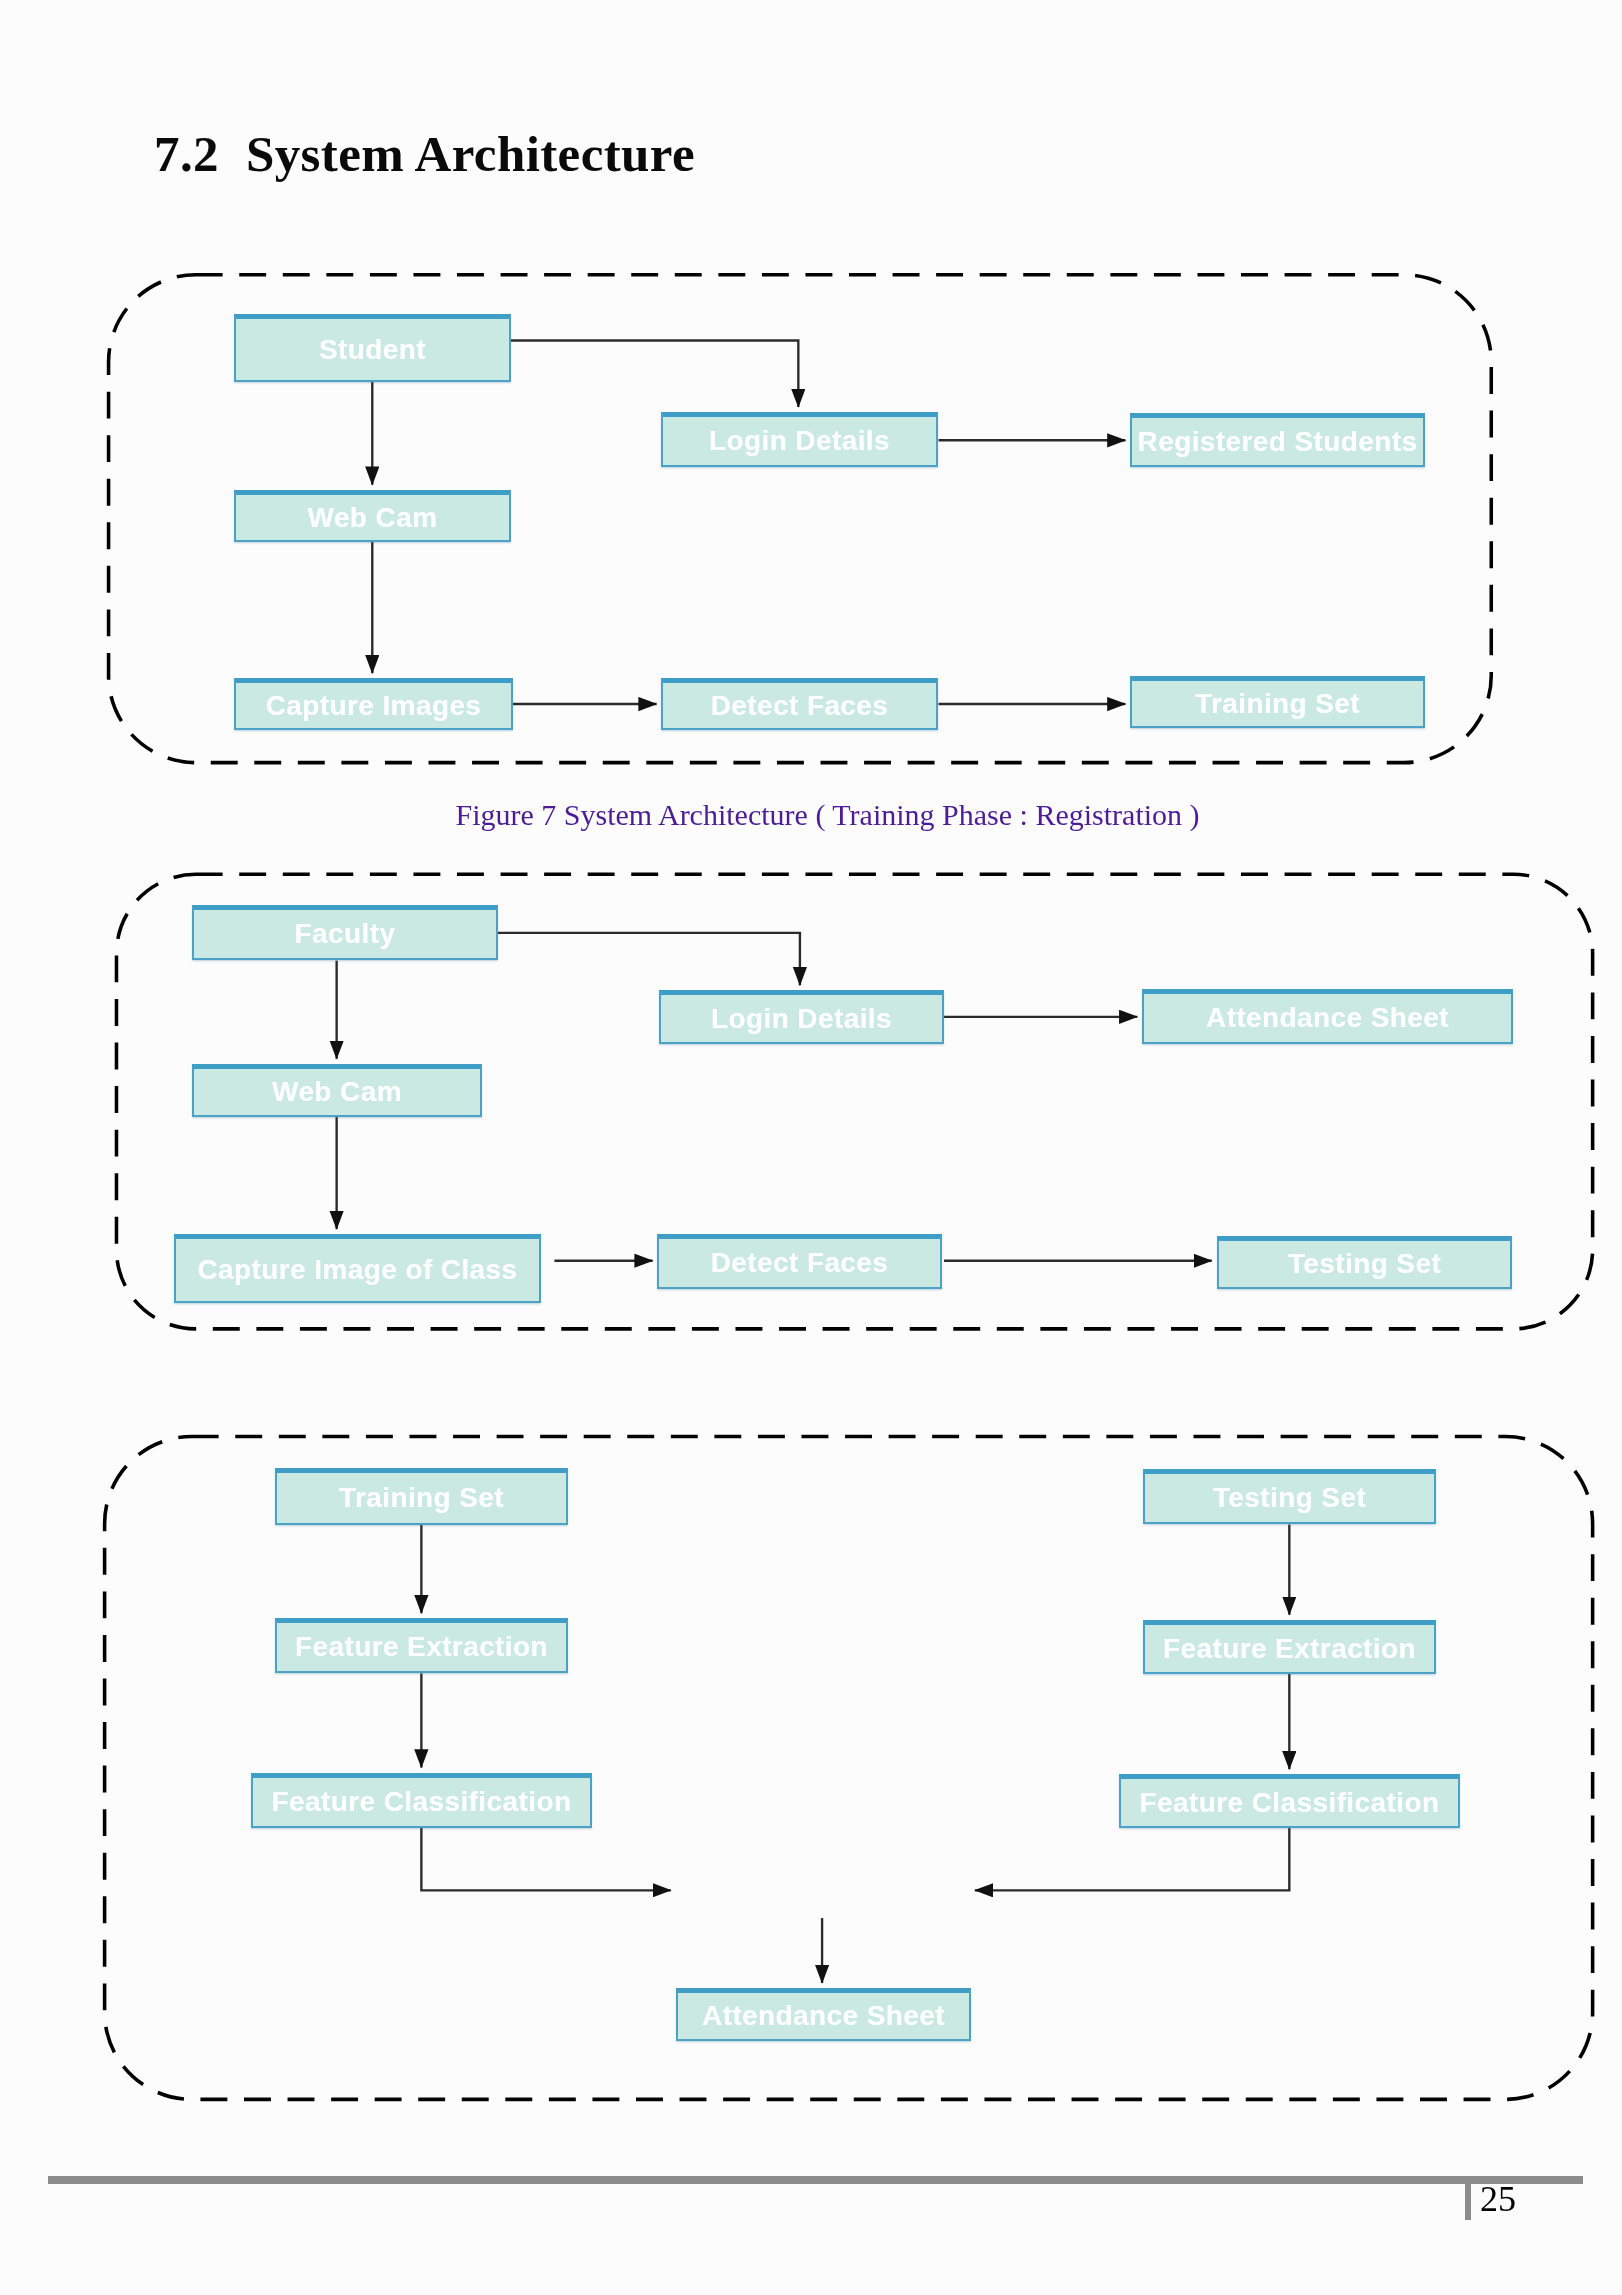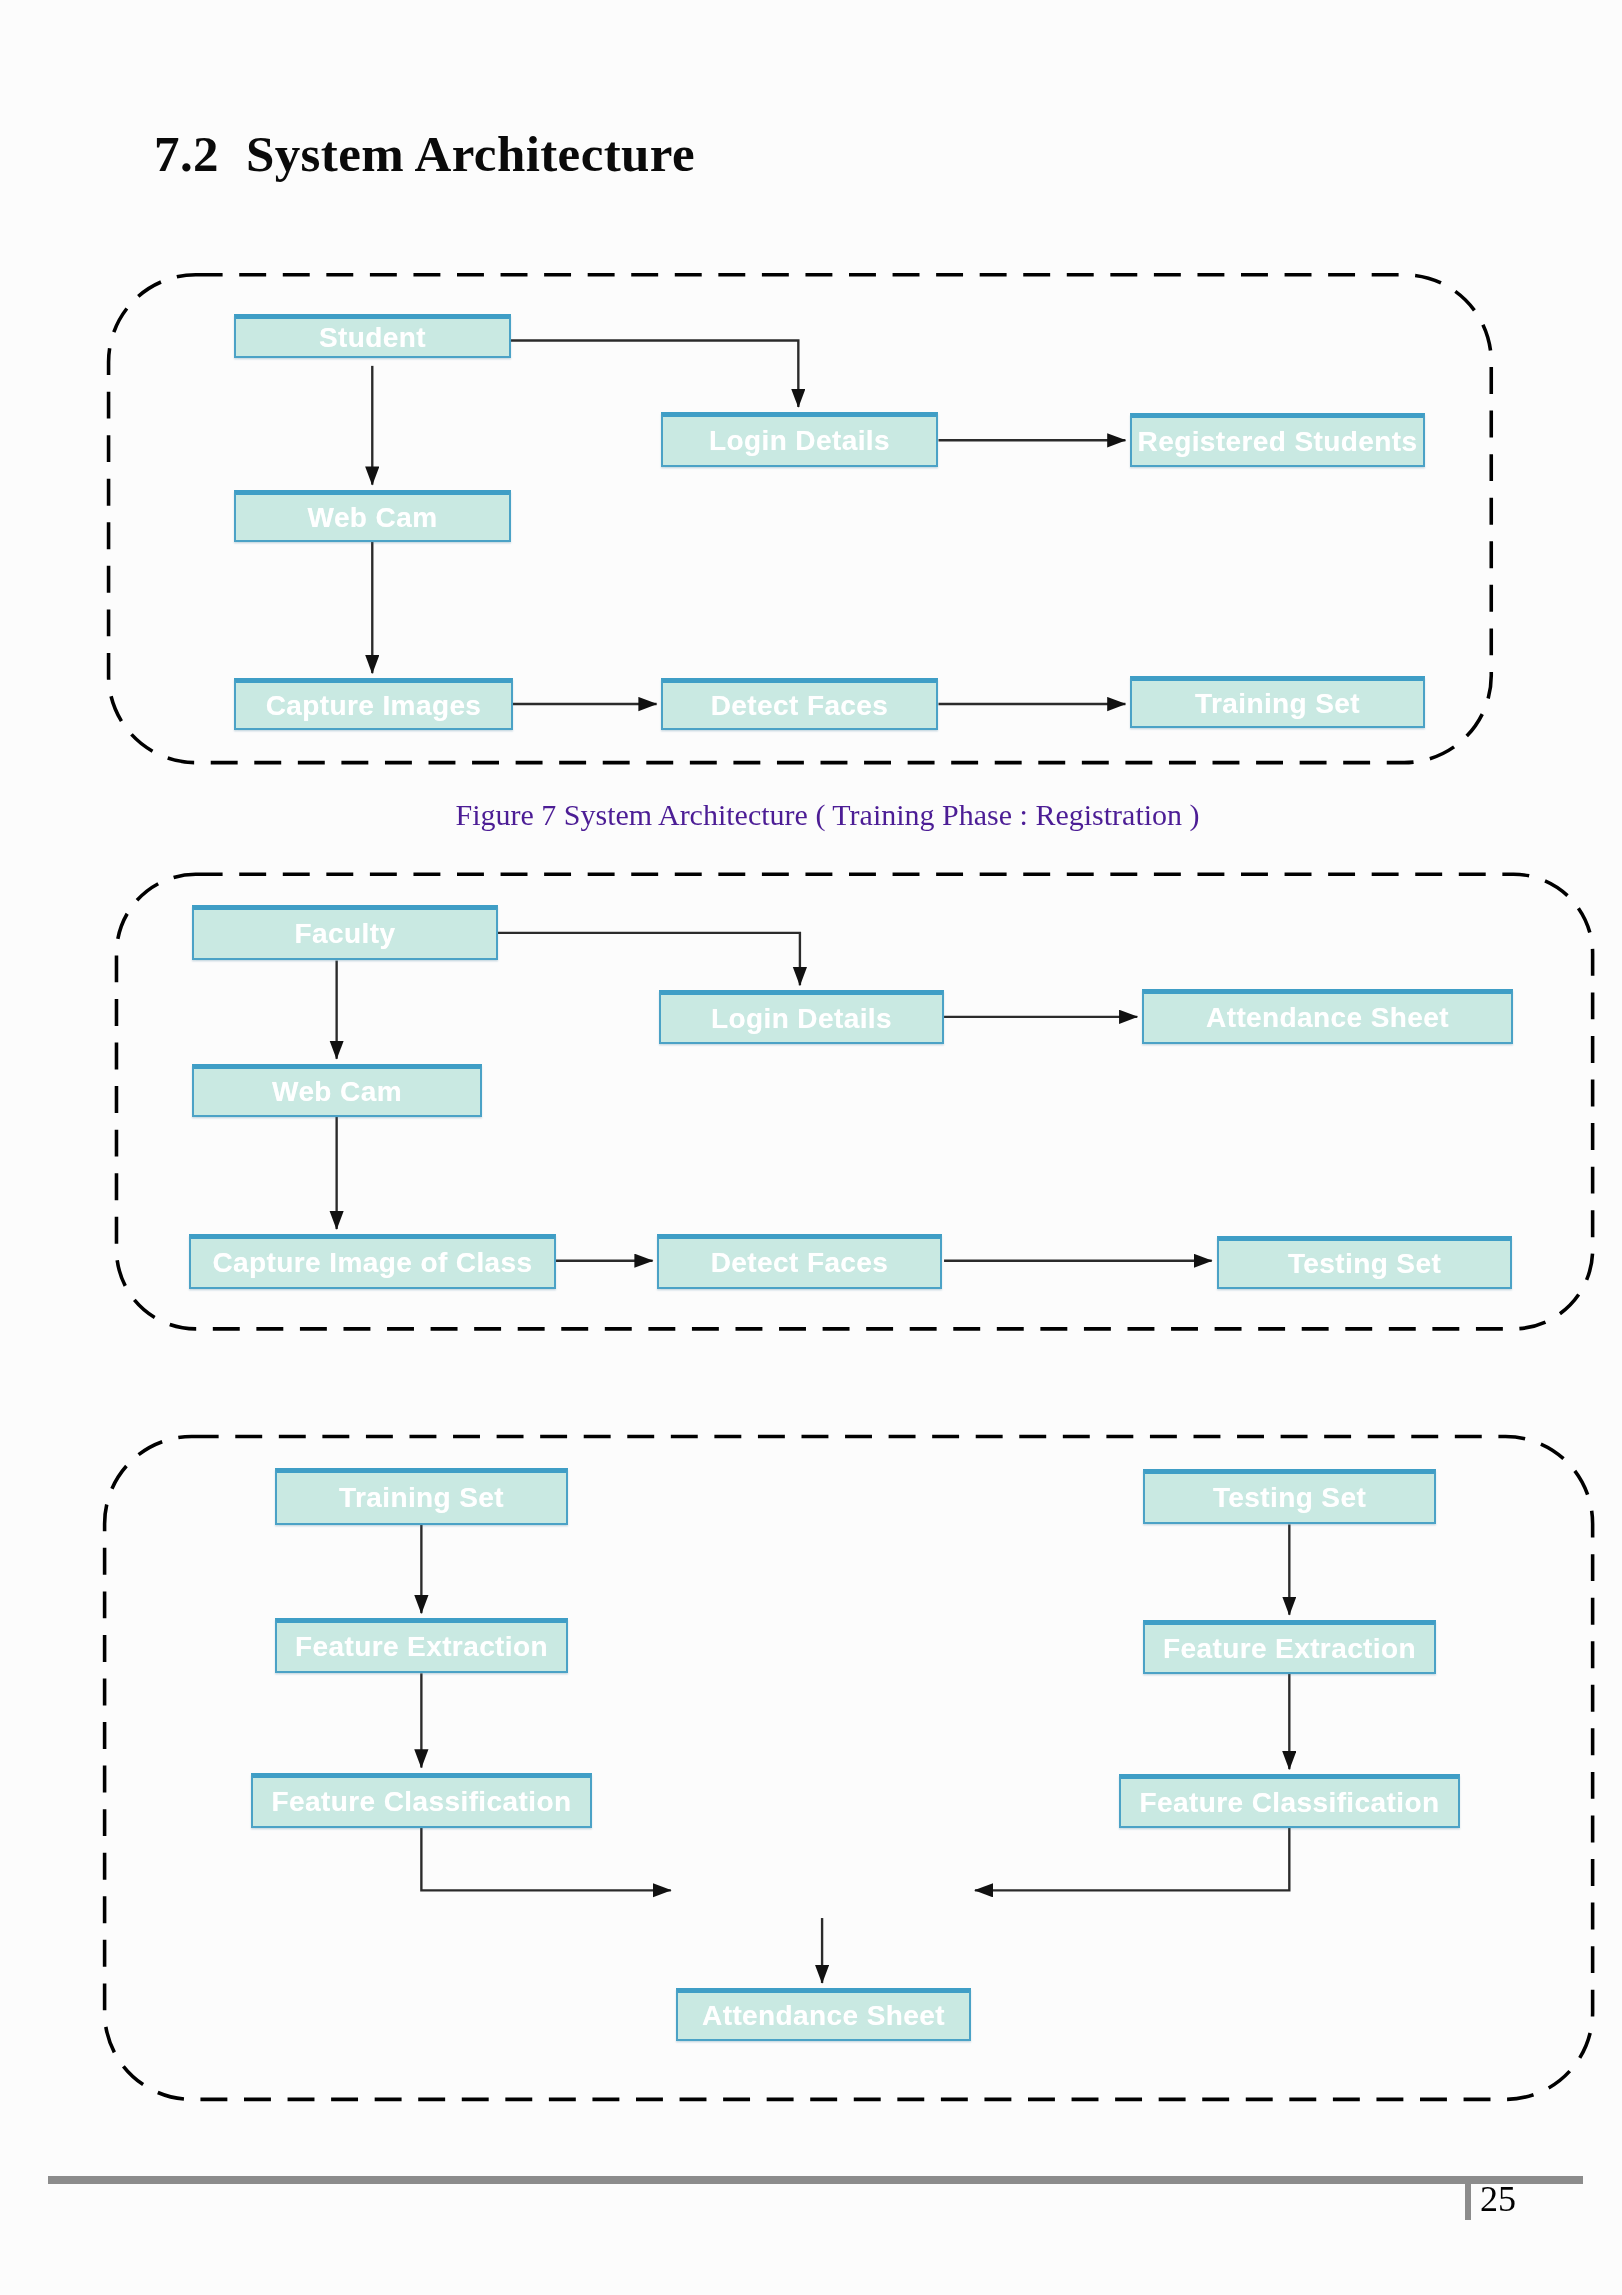--- a/index.html
+++ b/index.html
@@ -71,34 +71,34 @@
     <rect class="boundary" x="132" y="1814" width="1879" height="837" rx="110" ry="110"></rect>
     <line class="conn" x1="532" y1="1925" x2="532" y2="2037" marker-end="url(#ah)"></line>
     <line class="conn" x1="532" y1="2113" x2="532" y2="2232" marker-end="url(#ah)"></line>
     <polyline class="conn" points="532,2308 532,2387 847,2387" marker-end="url(#ah)"></polyline>
     <line class="conn" x1="1628" y1="1925" x2="1628" y2="2039" marker-end="url(#ah)"></line>
     <line class="conn" x1="1628" y1="2113" x2="1628" y2="2234" marker-end="url(#ah)"></line>
     <polyline class="conn" points="1628,2308 1628,2387 1231,2387" marker-end="url(#ah)"></polyline>
     <line class="conn" x1="1038" y1="2422" x2="1038" y2="2504" marker-end="url(#ah)"></line>
   </svg>
 
-  <div class="node" style="left:234px;top:314px;width:277px;height:44px;">Student</div>
+  <div class="node" style="left:234px;top:314px;width:277px;height:68px;">Student</div>
   <div class="node" style="left:661px;top:412px;width:277px;height:55px;">Login Details</div>
   <div class="node" style="left:1130px;top:413px;width:295px;height:54px;">Registered Students</div>
   <div class="node" style="left:234px;top:490px;width:277px;height:52px;">Web Cam</div>
   <div class="node" style="left:234px;top:678px;width:279px;height:52px;">Capture Images</div>
   <div class="node" style="left:661px;top:678px;width:277px;height:52px;">Detect Faces</div>
   <div class="node" style="left:1130px;top:676px;width:295px;height:52px;">Training Set</div>
   <div class="caption" style="top:798px;">Figure 7 System Architecture ( Training Phase : Registration )</div>
 
   <div class="node" style="left:192px;top:905px;width:306px;height:55px;">Faculty</div>
   <div class="node" style="left:659px;top:990px;width:285px;height:54px;">Login Details</div>
   <div class="node" style="left:1142px;top:989px;width:371px;height:55px;">Attendance Sheet</div>
   <div class="node" style="left:192px;top:1064px;width:290px;height:53px;">Web Cam</div>
-  <div class="node" style="left:189px;top:1234px;width:367px;height:55px;">Capture Image of Class</div>
+  <div class="node" style="left:174px;top:1234px;width:367px;height:69px;">Capture Image of Class</div>
   <div class="node" style="left:657px;top:1234px;width:285px;height:55px;">Detect Faces</div>
   <div class="node" style="left:1217px;top:1236px;width:295px;height:53px;">Testing Set</div>
 
   <div class="node" style="left:275px;top:1468px;width:293px;height:57px;">Training Set</div>
   <div class="node" style="left:1143px;top:1469px;width:293px;height:55px;">Testing Set</div>
   <div class="node" style="left:275px;top:1618px;width:293px;height:55px;">Feature Extraction</div>
   <div class="node" style="left:1143px;top:1620px;width:293px;height:54px;">Feature Extraction</div>
   <div class="node" style="left:251px;top:1773px;width:341px;height:55px;">Feature Classification</div>
   <div class="node" style="left:1119px;top:1774px;width:341px;height:54px;">Feature Classification</div>
   <div class="node" style="left:676px;top:1988px;width:295px;height:53px;">Attendance Sheet</div>

